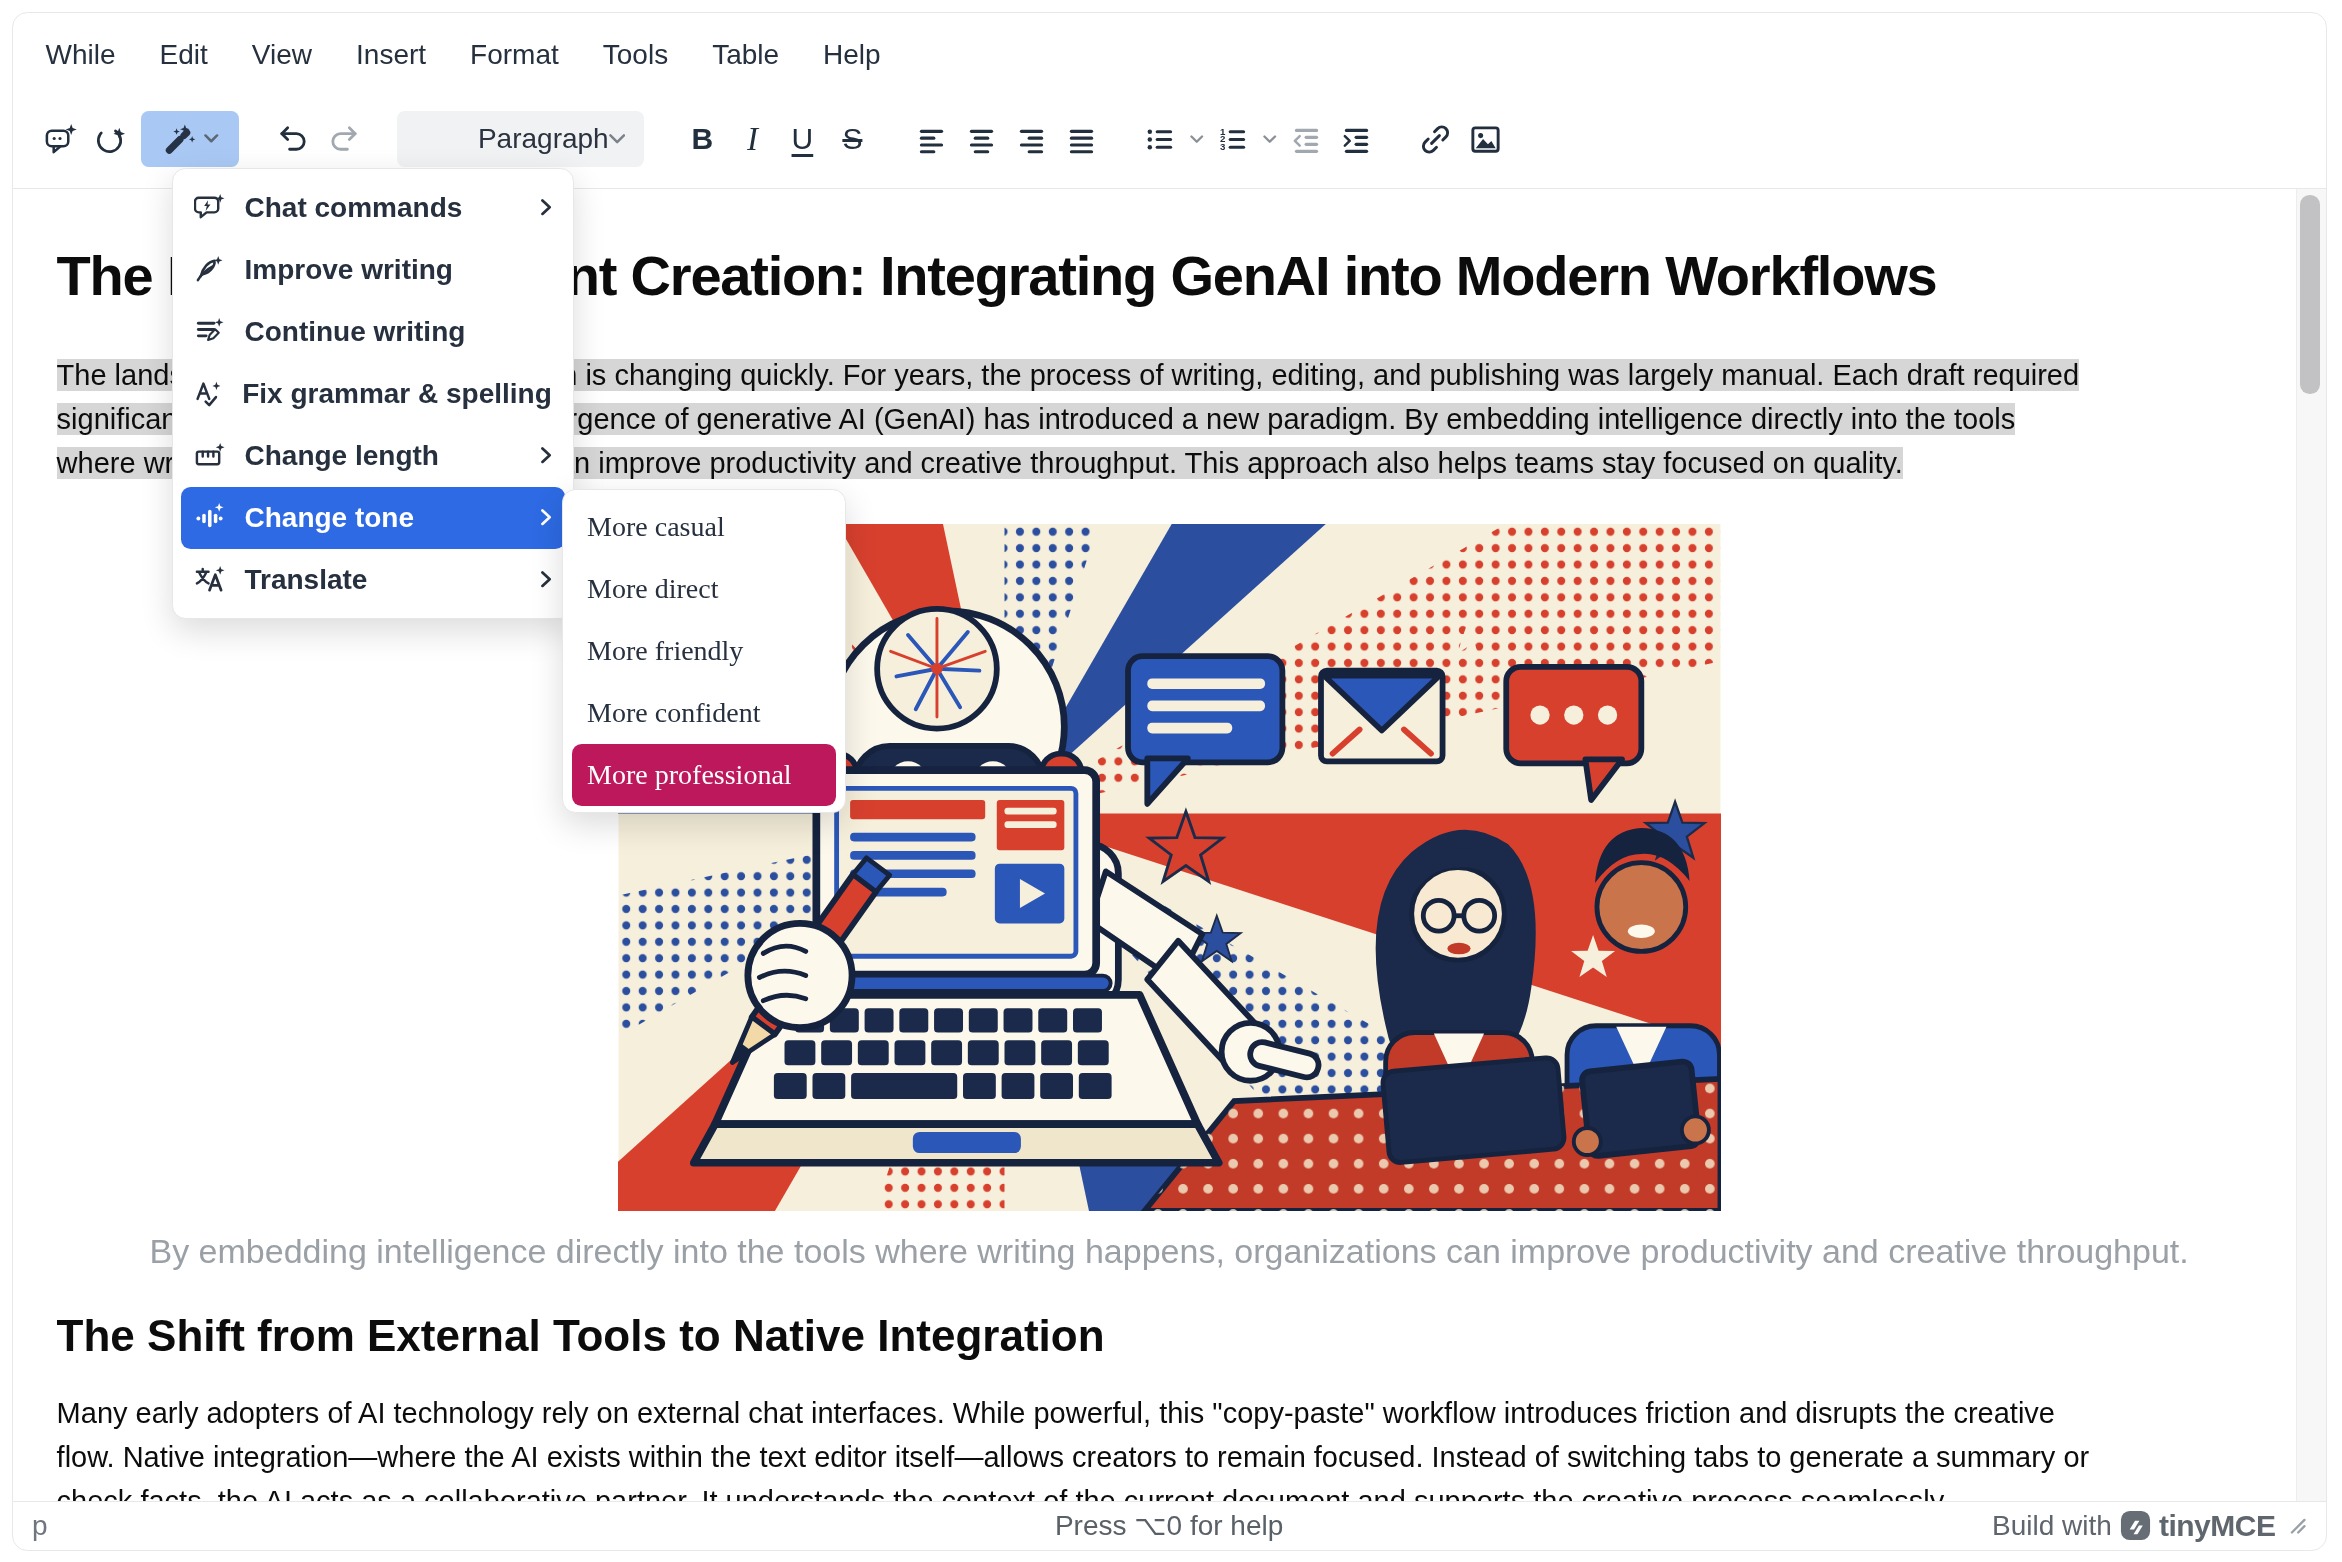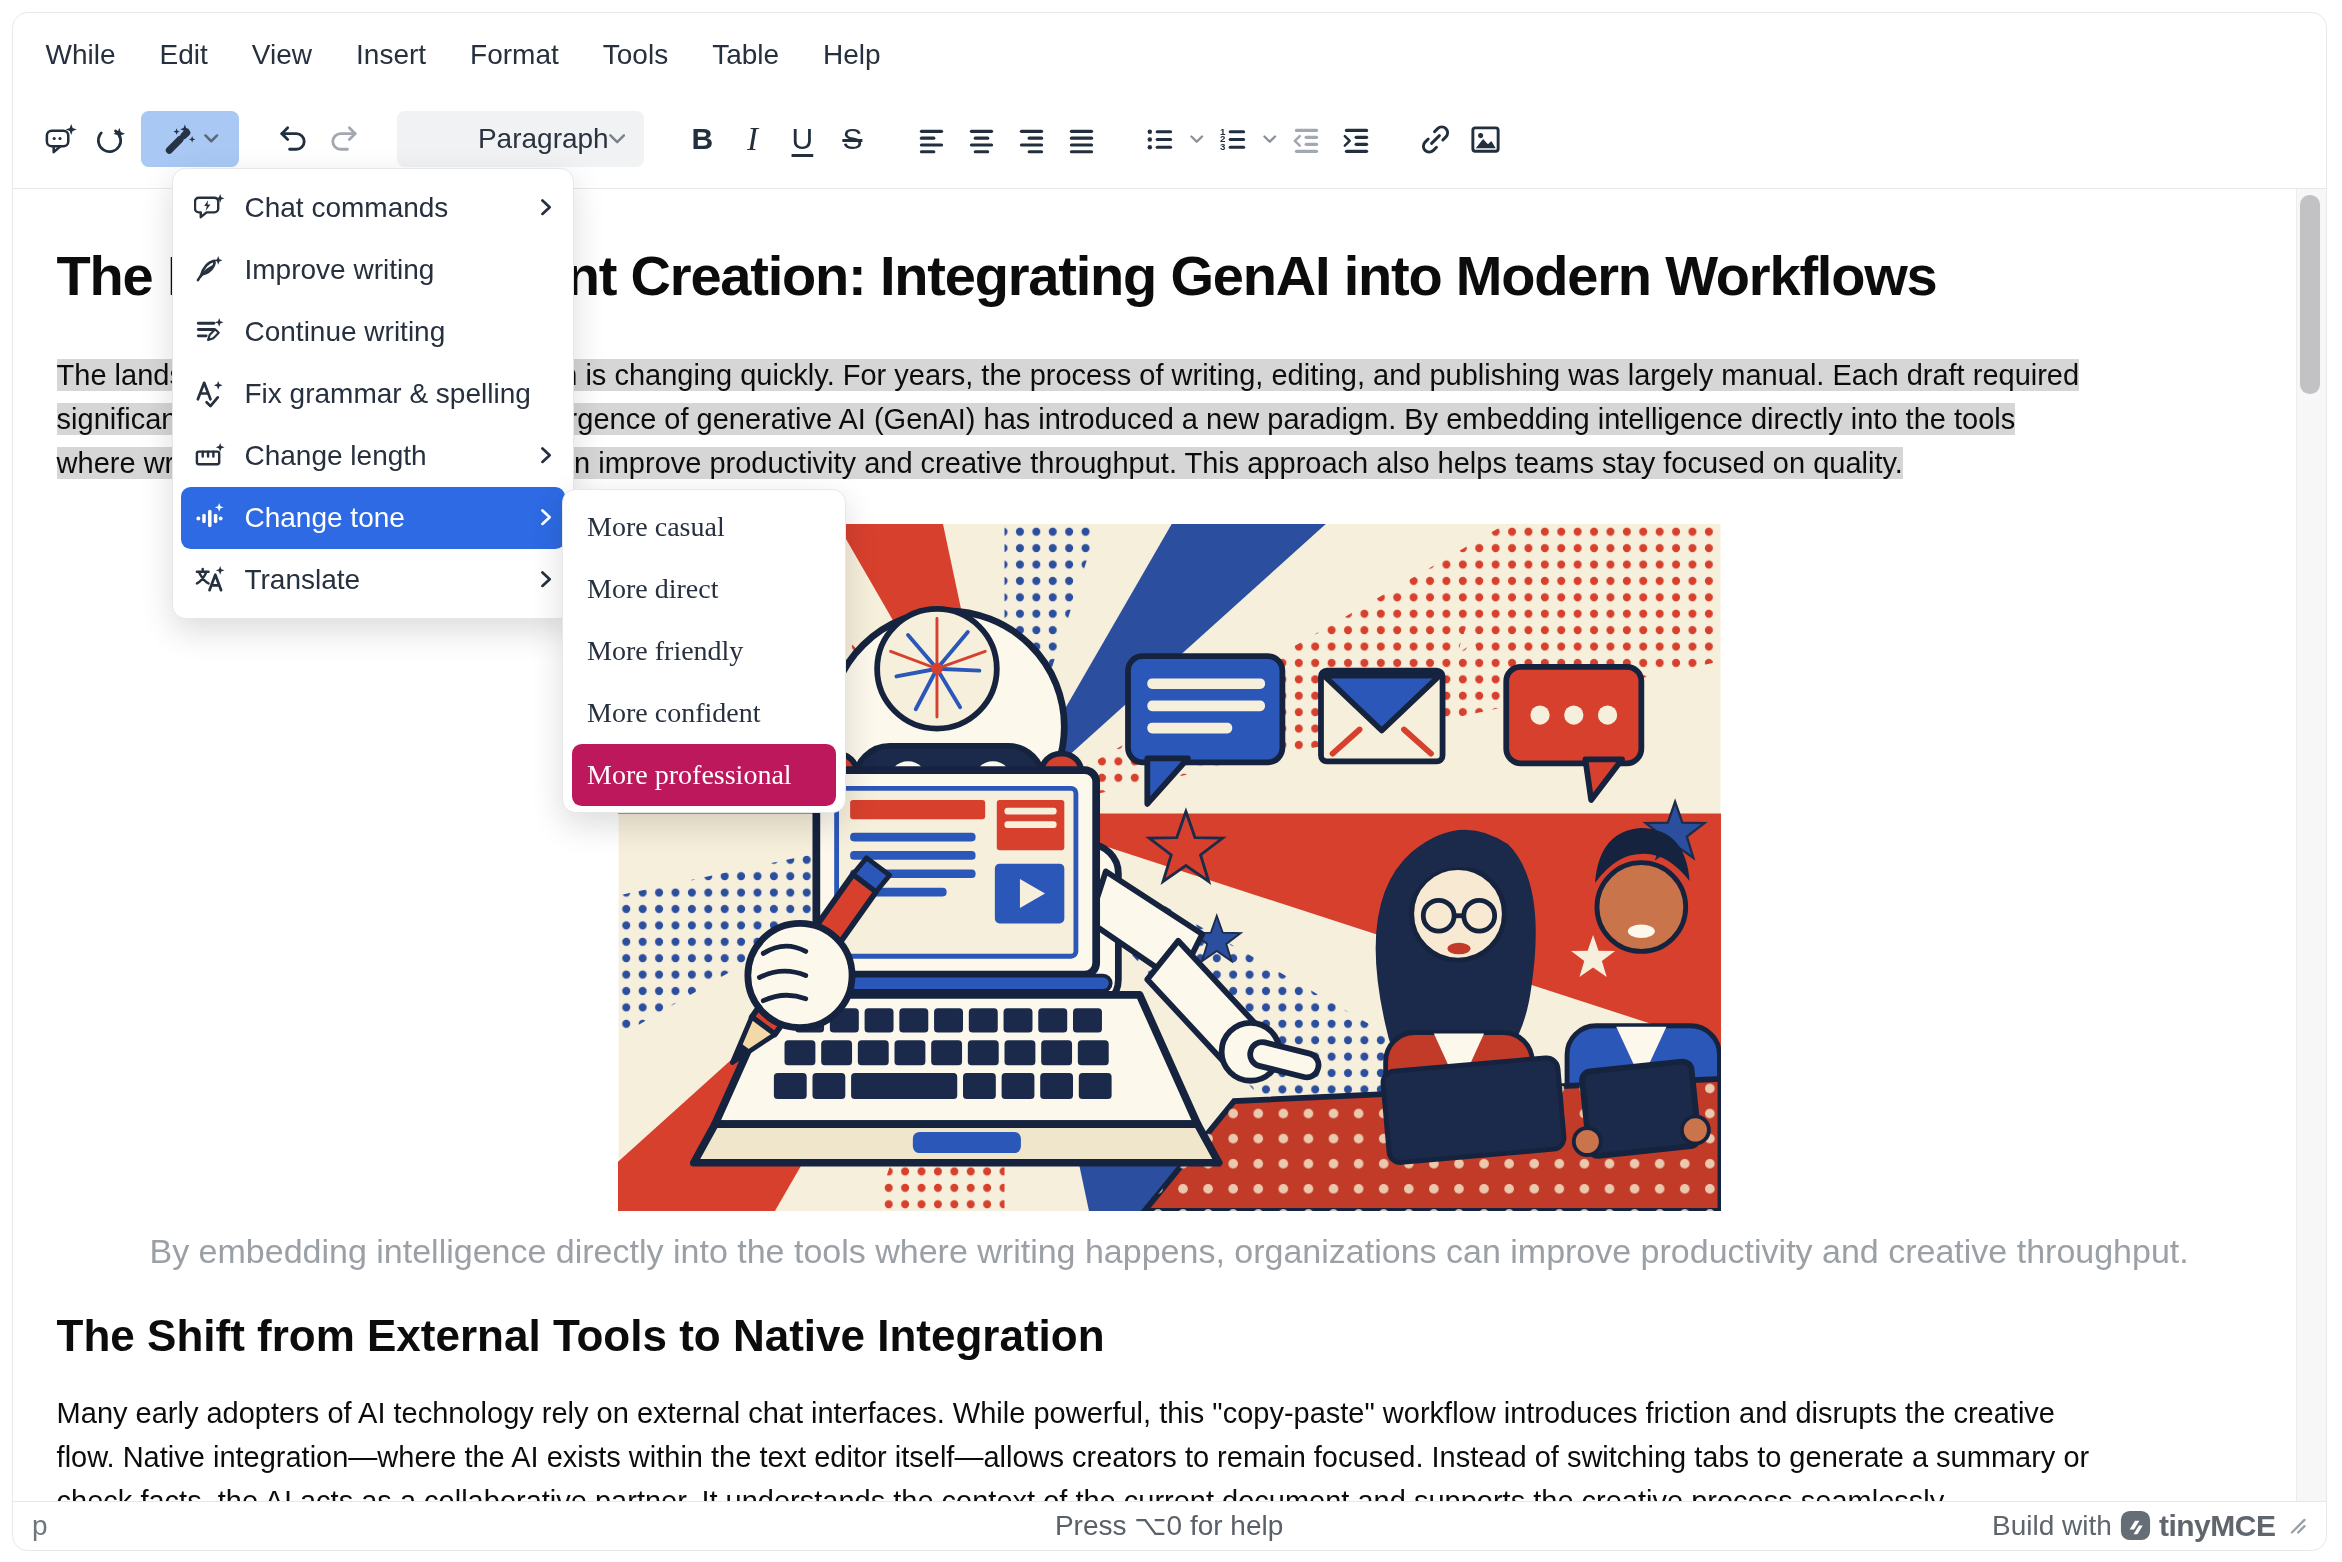--- a/index.html
+++ b/index.html
@@ -35,21 +35,21 @@
   .scrollbar{position:absolute;top:0;right:0;bottom:0;width:29px;background:#f7f7f8;border-left:1.9px solid #ededef;}
   .scroll-thumb{position:absolute;top:5.8px;left:3.9px;width:19.3px;height:199px;background:#c2c2c4;border-radius:9.7px;}
   
   .statusbar{height:48px;flex:none;border-top:1.9px solid #e7e8ea;display:flex;align-items:center;padding:0 19.3px;position:relative;}
   .elem-path{font-size:28px;color:#70767e;}
   .status-center{position:absolute;left:0;right:0;text-align:center;font-size:28px;color:#5a6067;}
   .brand{margin-left:auto;display:flex;align-items:center;gap:7px;z-index:2;}
   .brand .pre{font-size:28px;color:#5f656c;}
   .brand .name{font-size:30px;font-weight:700;color:#60666d;letter-spacing:-0.5px;}
   
-  .ai-menu{position:absolute;left:172px;top:168px;width:400px;background:#fff;border:1px solid #e7e7ea;border-radius:13.5px;box-shadow:0 11.6px 33px rgba(0,0,0,.14);padding:7.7px 0;z-index:50;}
+  .ai-menu{position:absolute;left:172px;top:168px;width:400px;background:#fff;border:1px solid #e7e7ea;border-radius:13.5px;box-shadow:0 11.6px 33px rgba(0,0,0,.14);padding:7.7px 0;z-index:50;font-weight:bold;}
   .mi{display:flex;align-items:center;height:62px;margin:0 7.7px;padding:0 13.5px;border-radius:9.7px;gap:19.3px;font-size:28px;color:#27303f;}
   .mi .lbl{white-space:nowrap;}
   .mi .chev{margin-left:auto;display:flex;}
   .mi.active{background:#2d6ae3;color:#fff;}
   .submenu{position:absolute;left:562px;top:489px;width:282px;background:#fff;border:1px solid #e7e7ea;border-radius:13.5px;box-shadow:0 11.6px 33px rgba(0,0,0,.14);padding:5.8px 0;z-index:51;}
   .smi{display:flex;align-items:center;height:62px;margin:0 8.7px;padding:0 15.4px;border-radius:9.7px;font-size:28px;color:#27303f;white-space:nowrap;font-family:Liberation Serif, serif;}
   .smi.active{background:#be185d;color:#fff;}
   svg{display:block;}
 </style>
 </head>

